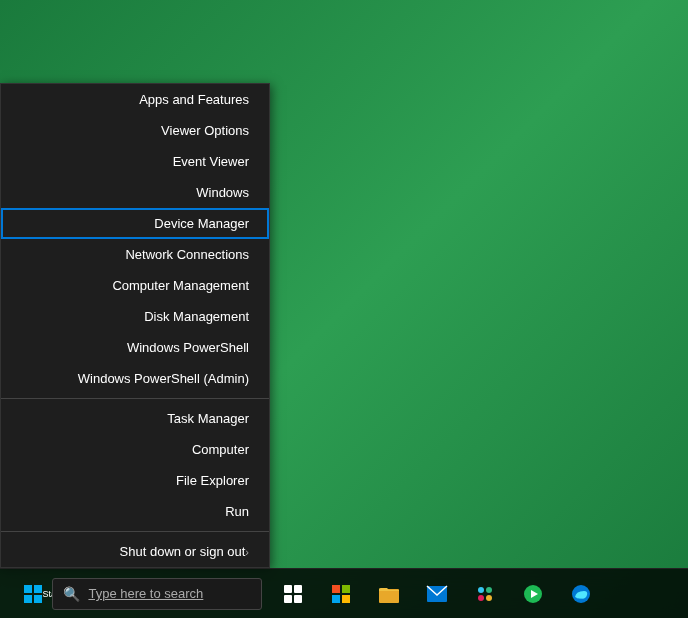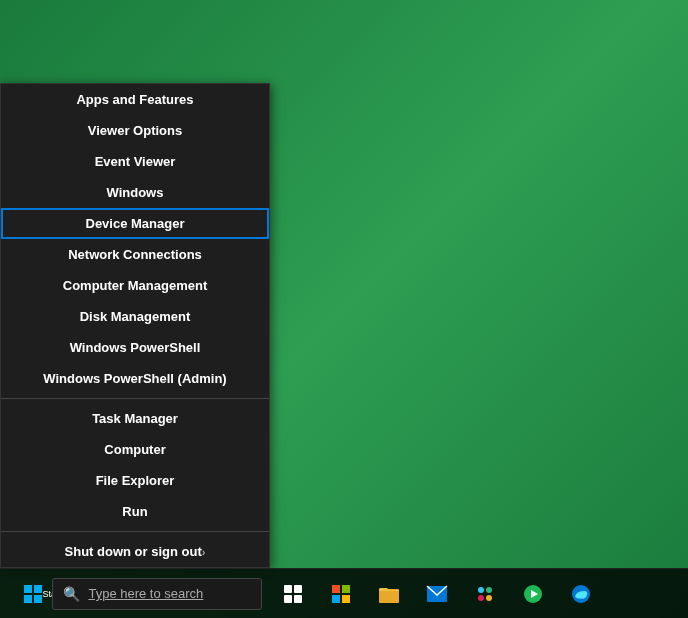--- a/index.html
+++ b/index.html
@@ -32,25 +32,24 @@
       z-index: 100;
       border: 1px solid #333;
       box-shadow: 2px 2px 10px rgba(0,0,0,0.5);
     }
 
     .menu-item {
       padding: 8px 20px;
       cursor: pointer;
       display: flex;
       align-items: center;
-      justify-content: center;
+      justify-content: flex-end;
       white-space: nowrap;
       color: #ffffff;
       text-decoration: none;
-      font-weight: bold;
     }
 
     .menu-item.highlighted {
       outline: 2px solid #0078d7;
       outline-offset: -2px;
     }
 
     .menu-divider {
       border: none;
       border-top: 1px solid #444;

